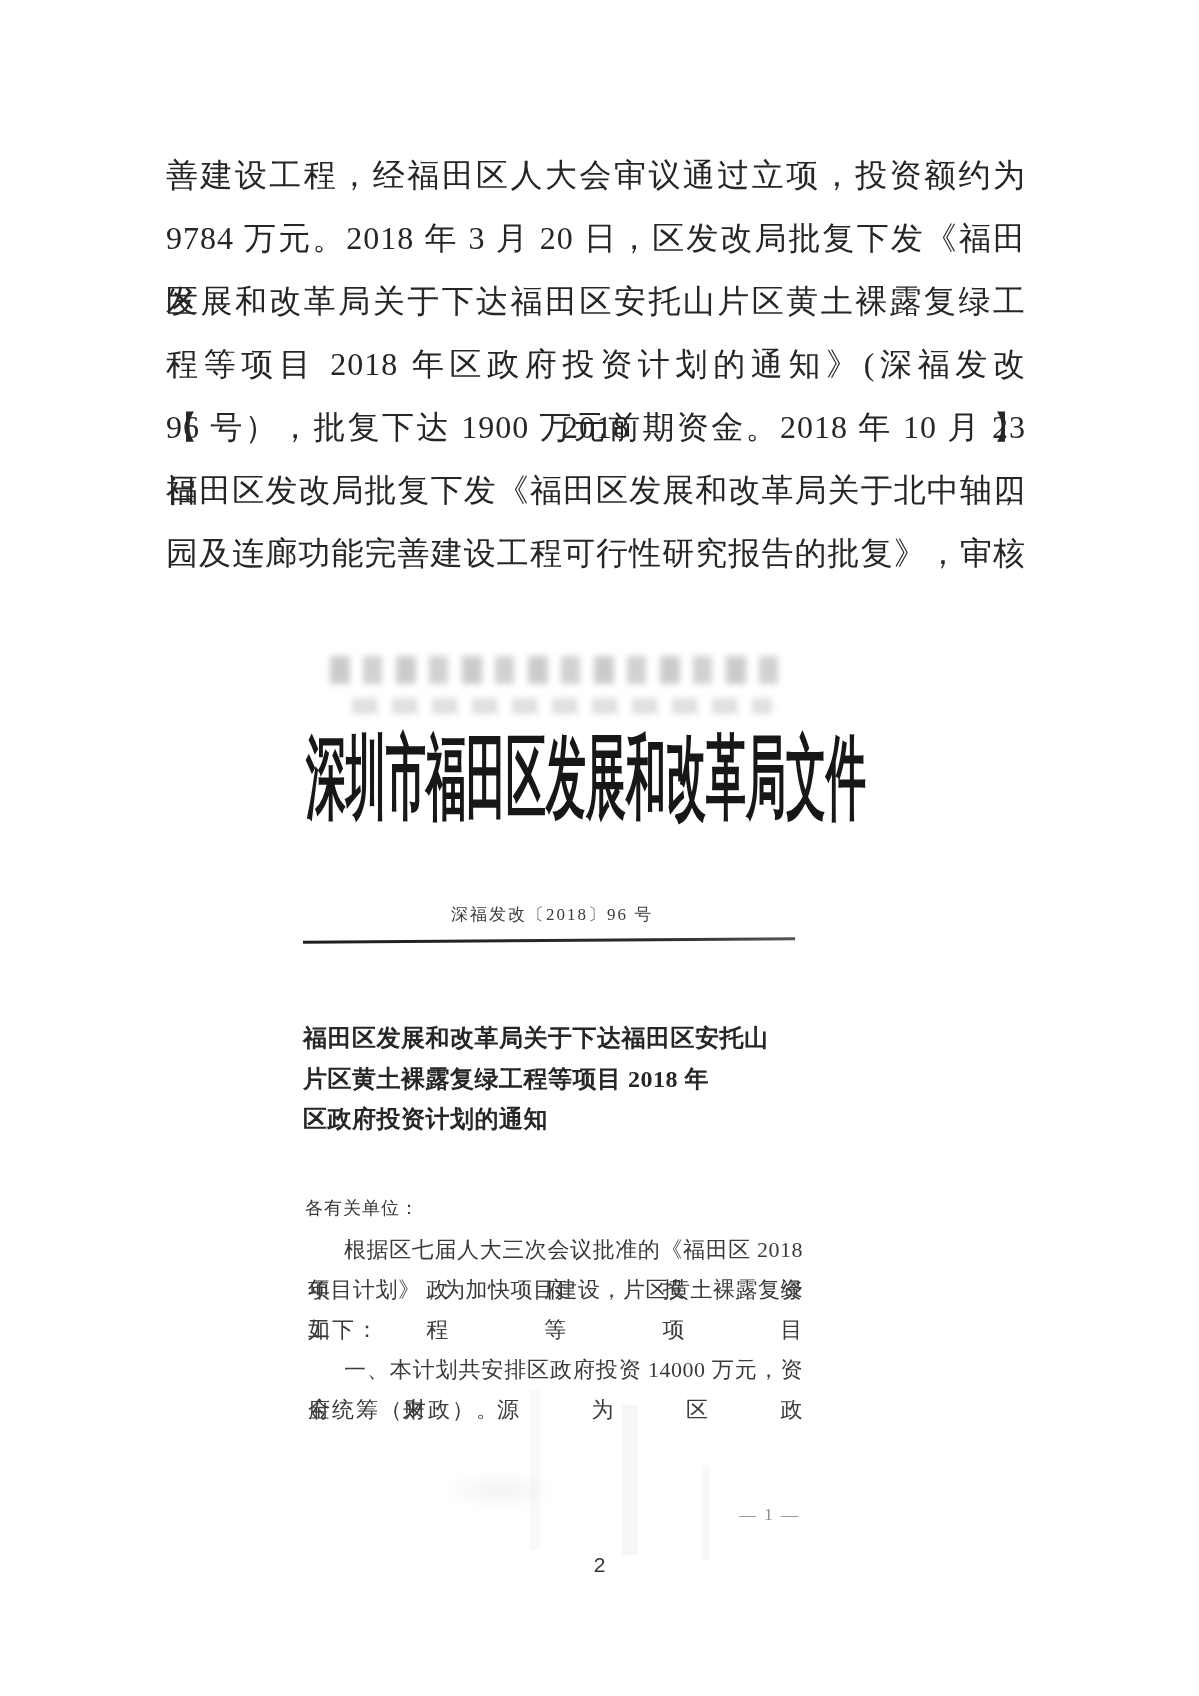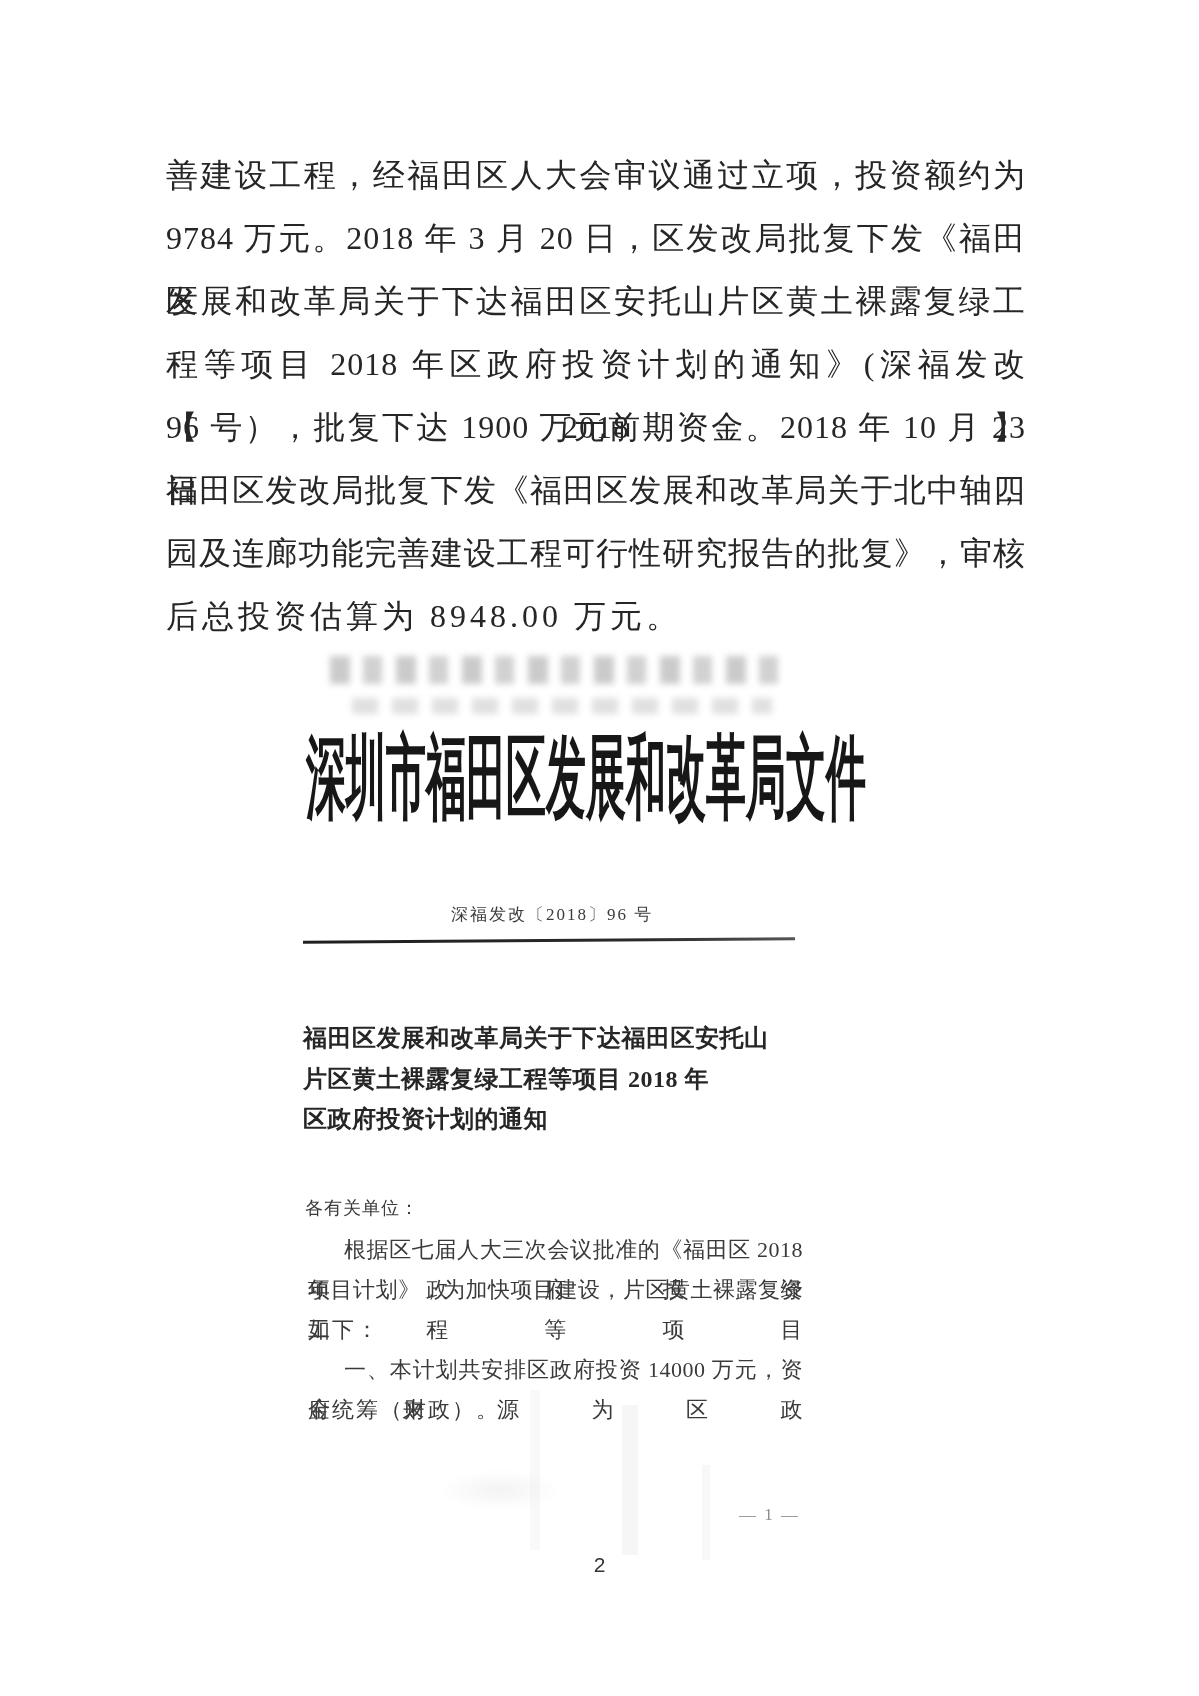--- a/index.html
+++ b/index.html
@@ -159,21 +159,20 @@
 <div class="page">
 
   <div class="intro">
     <div class="line">善建设工程，经福田区人大会审议通过立项，投资额约为</div>
     <div class="line">9784 万元。2018 年 3 月 20 日，区发改局批复下发《福田区</div>
     <div class="line">发展和改革局关于下达福田区安托山片区黄土裸露复绿工</div>
     <div class="line">程等项目 2018 年区政府投资计划的通知》(深福发改【2018】</div>
     <div class="line">96 号），批复下达 1900 万元前期资金。2018 年 10 月 23 日，</div>
     <div class="line">福田区发改局批复下发《福田区发展和改革局关于北中轴四</div>
     <div class="line">园及连廊功能完善建设工程可行性研究报告的批复》，审核</div>
-    <div class="line open">后总投资估算为 8948.00 万元。</div>
   </div>
 
   <div class="scan">
 
     <div class="ghost g1"></div>
     <div class="ghost g2"></div>
 
     <div class="letterhead">深圳市福田区发展和改革局文件</div>
 
     <div class="doc-number">深福发改〔2018〕96 号</div>

